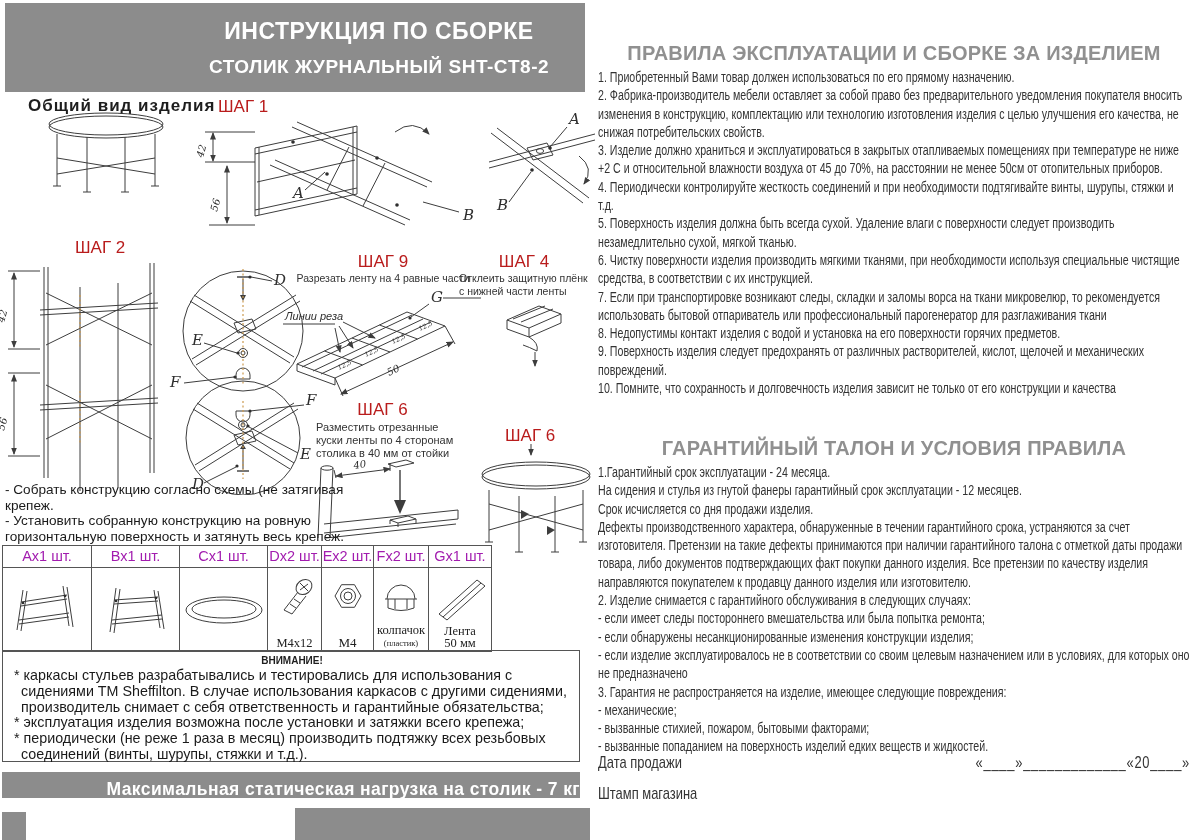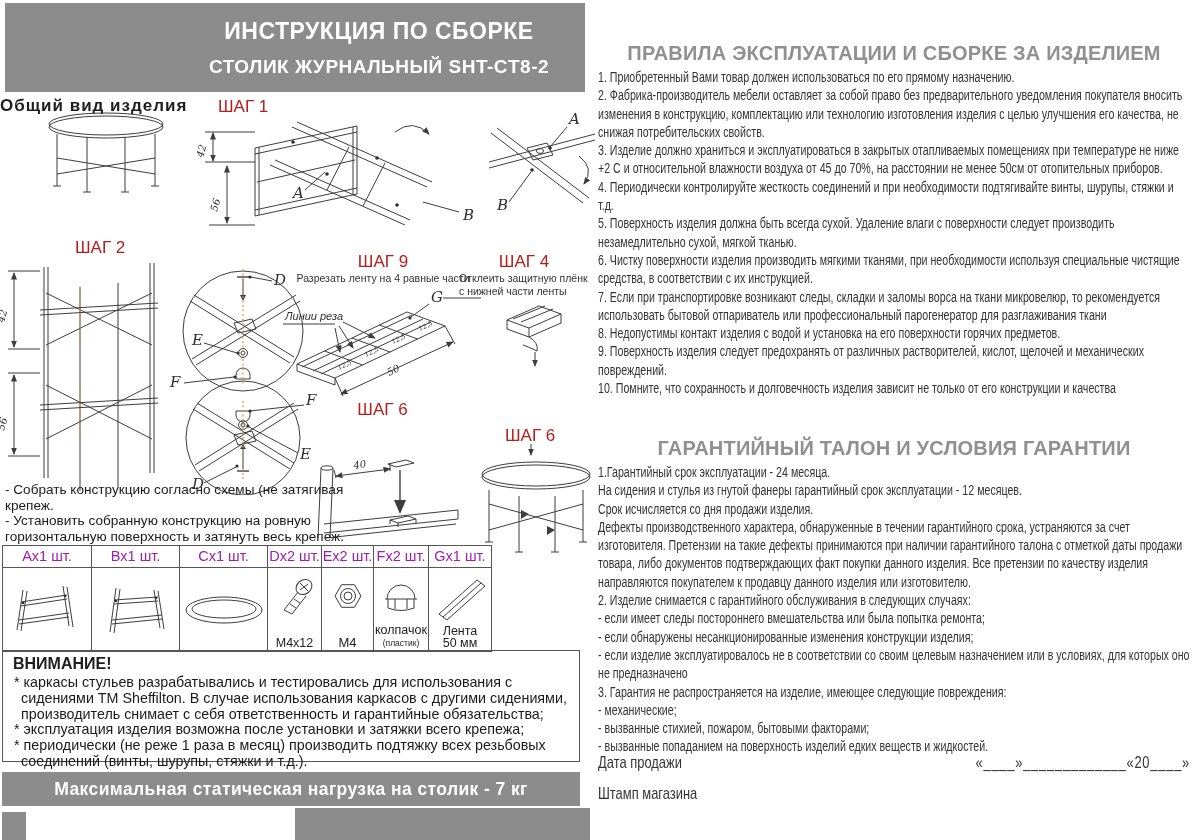--- a/index.html
+++ b/index.html
@@ -3,37 +3,37 @@
 <meta charset="utf-8">
 <style>
   html,body{margin:0;padding:0;}
   body{font-family:"Liberation Sans",sans-serif;background:#e8e8e8;}
   #page{position:relative;width:1200px;height:840px;background:#ffffff;overflow:hidden;color:#1e1e1e;padding-left:13px;}
   .abs{position:absolute;}
   
   .hdr{left:5px;top:3px;width:580px;height:89px;background:#8c8c8c;color:#fff;text-align:center;padding-left:168px;box-sizing:border-box;}
   .hdr .t1{font-size:23px;font-weight:bold;letter-spacing:.5px;margin-top:15px;}
   .hdr .t2{font-size:19px;font-weight:bold;letter-spacing:.5px;margin-top:11px;}
-  .gv-label{left:0;top:96px;font-size:17px;font-weight:bold;letter-spacing:1px;}
+  .gv-label{left:28px;top:96px;font-size:17px;font-weight:bold;letter-spacing:1px;}
   .step-title{font-size:17px;color:#b91c1c;}
   .step-sub{font-size:10.5px;color:#333;line-height:12.5px;white-space:pre-line;}
   .notes{left:5px;top:482px;width:352px;font-size:13.6px;line-height:15.6px;color:#1a1a1a;}
   
   .parts{left:2px;top:545px;display:grid;grid-template-columns:88px 88px 88px 54px 52px 55px 63px;grid-template-rows:21px 84px;border:1.5px solid #555;background:#fff;}
   .pc{border-left:1.5px solid #555;box-sizing:border-box;position:relative;}
   .pc.first{border-left:none;}
   .ph{font-size:14.5px;color:#a21caf;text-align:center;line-height:20px;}
-  .pb{border-top:1.5px solid #555;display:flex;align-items:center;justify-content:center;}
+  .pb{border-top:1.5px solid #555;display:flex;align-items:center;justify-content:center;font-family:Liberation Serif, serif;}
   .plabel{position:absolute;bottom:2px;left:0;right:0;text-align:center;font-size:12.5px;line-height:12px;color:#222;white-space:pre-line;}
   .plabel small{font-size:8.5px;}
   
   .warn{left:2px;top:650px;width:578px;height:112px;border:1.5px solid #555;box-sizing:border-box;padding:3px 8px;}
-  .warn .wt{font-size:16px;font-weight:bold;margin:1px 0 2px 2px;}
+  .warn .wt{font-size:10px;font-weight:bold;margin:1px 0 2px 2px;text-align:center;}
   .warn .wi{font-size:14.3px;line-height:15.8px;color:#1a1a1a;padding-left:10px;text-indent:-7px;}
-  .loadbar{left:2px;top:772px;width:578px;height:34px;background:#8c8c8c;color:#fff;font-size:17.5px;font-weight:bold;text-align:center;line-height:34px;letter-spacing:.4px;}
+  .loadbar{left:2px;top:772px;width:578px;height:26px;background:#8c8c8c;color:#fff;font-size:17.5px;font-weight:bold;text-align:right;line-height:34px;letter-spacing:.4px;}
   .blk{background:#8c8c8c;}
   
   .rcol{left:598px;top:0;width:592px;height:840px;}
   .rhead{position:absolute;width:592px;text-align:center;font-size:20px;font-weight:bold;color:#909090;letter-spacing:.2px;}
   .cond{position:absolute;width:779px;transform:scaleX(0.76);transform-origin:0 0;}
   .care p,.wary p{margin:0;font-size:14px;line-height:18.3px;color:#333;}
   .salerow{display:flex;justify-content:space-between;align-items:flex-end;font-size:17px;color:#333;}
   .salerow .blank{letter-spacing:1px;}
   .stamp{font-size:17px;color:#333;}
   svg{display:block;}
@@ -251,20 +251,23 @@
     <path class="ln" d="M12,20 L44,6 L66,14 L34,28 Z"></path>
     <path class="ln" d="M12,20 l0,9 L34,37 l0,-9"></path>
     <path class="ln" d="M66,14 l0,9 L34,37"></path>
     <line class="ln" x1="18" y1="19" x2="50" y2="6"></line>
     <line class="ln" x1="26" y1="22" x2="58" y2="9"></line>
     <path class="ln" d="M34,37 q 10,6 8,14 q -8,-4 -14,-6"></path>
     <line class="ln" x1="40" y1="52" x2="40" y2="66" marker-end="url(#ah)"></line>
   </svg>
 
   <div class="abs step-title" style="left:300px;top:400px;width:165px;text-align:center">ШАГ 6</div>
+  <div class="abs step-sub" style="left:316px;top:421px;width:160px;font-size:11px;line-height:13px">Разместить отрезанные
+куски ленты по 4 сторонам
+столика в 40 мм от стойки</div>
   <svg class="abs" style="left:296px;top:458px" width="170" height="88" viewBox="0 0 170 88">
 
     <ellipse class="ln" cx="31" cy="10" rx="6" ry="2.2"></ellipse>
     <line class="ln" x1="25" y1="10" x2="22" y2="80"></line>
     <line class="ln" x1="37" y1="10" x2="34" y2="80"></line>
 
     <line class="ln" x1="28" y1="66" x2="162" y2="52"></line>
     <line class="ln" x1="28" y1="75" x2="162" y2="61"></line>
     <line class="ln" x1="162" y1="52" x2="162" y2="61"></line>
     <line class="ln" x1="30" y1="80" x2="160" y2="66"></line>
@@ -420,21 +423,21 @@
       <p>3. Изделие должно храниться и эксплуатироваться в закрытых отапливаемых помещениях при температуре не ниже +2 С и относительной влажности воздуха от 45 до 70%, на расстоянии не менее 50см от отопительных приборов.</p>
       <p>4. Периодически контролируйте жесткость соединений и при необходимости подтягивайте винты, шурупы, стяжки и т.д.</p>
       <p>5. Поверхность изделия должна быть всегда сухой. Удаление влаги с поверхности следует производить незамедлительно сухой, мягкой тканью.</p>
       <p>6. Чистку поверхности изделия производить мягкими тканями, при необходимости используя специальные чистящие средства, в соответствии с их инструкцией.</p>
       <p>7. Если при транспортировке возникают следы, складки  и заломы ворса на ткани микровелюр, то рекомендуется использовать бытовой отпариватель или профессиональный парогенератор для разглаживания ткани</p>
       <p>8. Недопустимы контакт изделия с водой и установка на его поверхности горячих предметов.</p>
       <p>9. Поверхность изделия следует  предохранять от различных растворителей, кислот, щелочей и механических повреждений.</p>
       <p>10. Помните, что сохранность и долговечность изделия зависит не только от его конструкции и качества</p>
     </div>
 
-    <div class="rhead" style="top:437px">ГАРАНТИЙНЫЙ ТАЛОН И УСЛОВИЯ ГАРАНТИИ</div>
+    <div class="rhead" style="top:437px">ГАРАНТИЙНЫЙ ТАЛОН И УСЛОВИЯ ПРАВИЛА</div>
 
     <div class="cond wary" style="top:463px">
       <p>1.Гарантийный срок эксплуатации - 24 месяца.</p>
       <p>На сидения и стулья из гнутой фанеры гарантийный срок эксплуатации - 12 месяцев.</p>
       <p>Срок исчисляется со дня продажи изделия.</p>
       <p>Дефекты производственного характера, обнаруженные в течении гарантийного срока, устраняются за счет изготовителя. Претензии на такие дефекты принимаются при наличии гарантийного талона с отметкой даты продажи товара, либо документов подтверждающих факт покупки данного изделия. Все претензии по качеству изделия направляются покупателем к продавцу данного изделия или изготовителю.</p>
       <p>2. Изделие снимается с гарантийного обслуживания в следующих случаях:</p>
       <p>- если имеет следы постороннего вмешательства или была попытка ремонта;</p>
       <p>- если обнаружены несанкционированные изменения конструкции изделия;</p>
       <p>- если изделие эксплуатировалось не в соответствии со своим целевым назначением или в условиях, для которых оно не предназначено</p>

